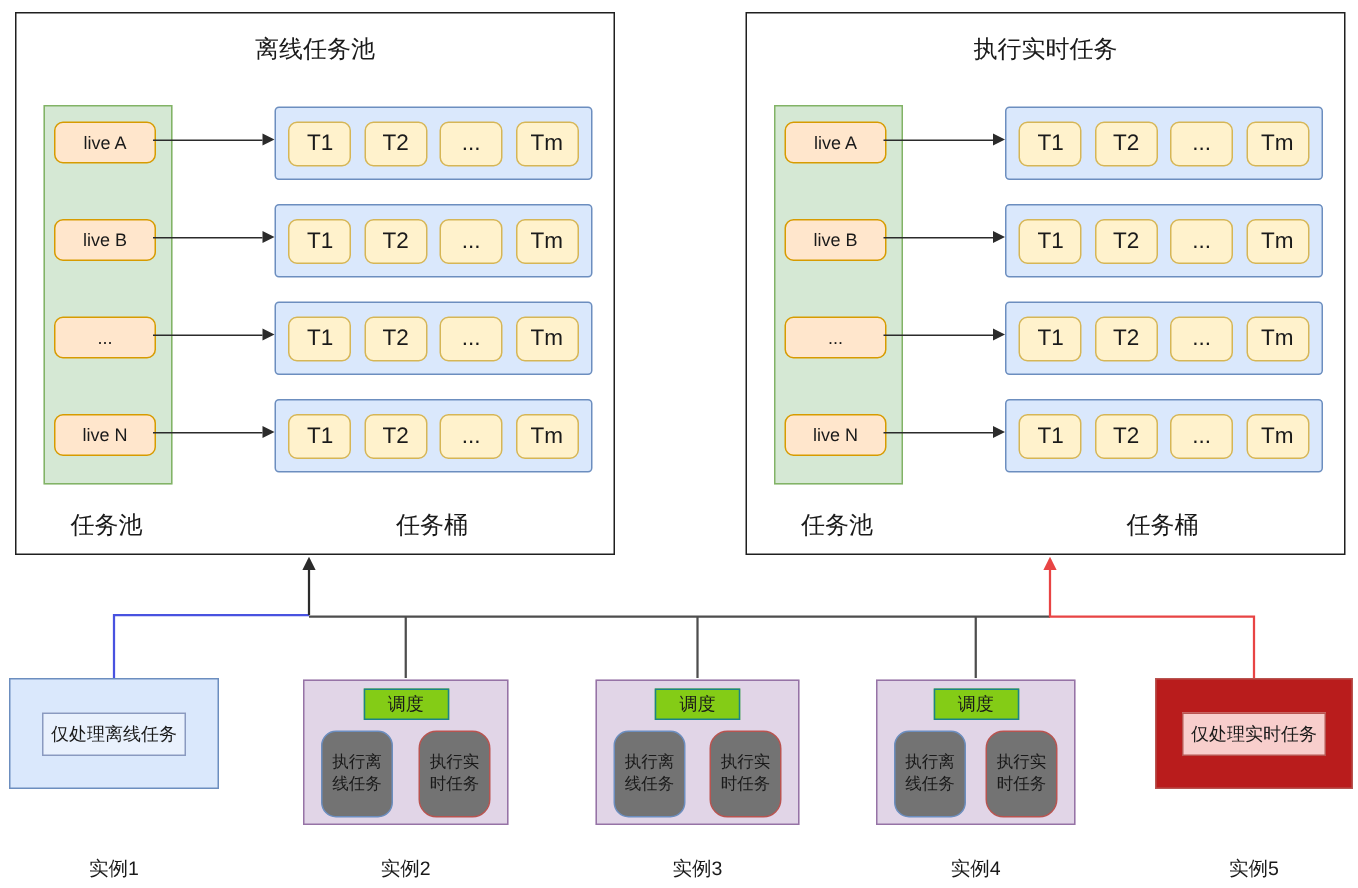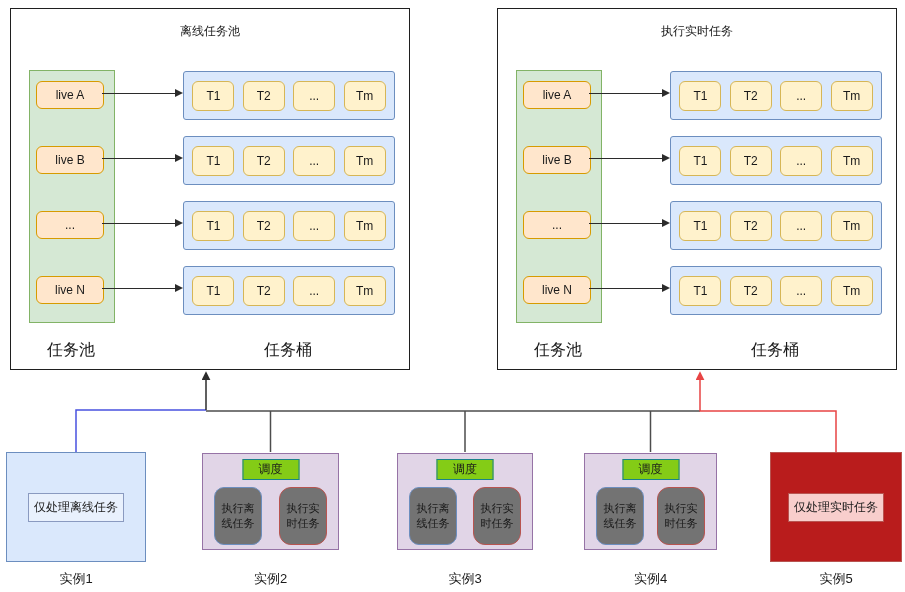--- a/index.html
+++ b/index.html
@@ -2,37 +2,37 @@
 <html><head>
 <meta charset="utf-8">
 <style>
   html,body{margin:0;padding:0;background:#fff;}
   #canvas{position:relative;width:905px;height:592px;background:#ffffff;
           font-family:"Liberation Sans","DejaVu Sans",sans-serif;color:#1a1a1a;overflow:hidden;}
   #connector-svg{position:absolute;left:0;top:0;}
 
   
   .pool{position:absolute;top:8px;width:398px;height:360px;background:#fff;border:1.5px solid #1f1f1f;}
-  .pool-title{position:absolute;top:14px;left:0;width:100%;text-align:center;font-size:12px;}
+  .pool-title{position:absolute;top:14px;left:0;width:100%;text-align:center;font-size:16px;}
   .live-col{position:absolute;left:18px;top:61px;width:84px;height:251px;background:#d5e8d4;border:1px solid #82b366;}
   .live-chip{position:absolute;left:25px;width:66px;height:26px;background:#ffe6cc;border:1px solid #d79b00;
              border-radius:6px;display:flex;align-items:center;justify-content:center;font-size:12px;}
   .bucket-row{position:absolute;left:172px;width:210px;height:47px;background:#dae8fc;border:1px solid #6c8ebf;
               border-radius:3px;display:flex;align-items:center;justify-content:space-evenly;}
   .task-chip{width:40px;height:28px;background:#fff2cc;border:1px solid #d6b656;border-radius:6px;
-             display:flex;align-items:center;justify-content:center;font-size:12px;}
+             display:flex;align-items:center;justify-content:center;font-size:15px;}
   .h-arrow{position:absolute;left:91px;width:73px;height:0;border-top:1.5px solid #2b2b2b;}
   .h-arrow::after{content:"";position:absolute;right:-8px;top:-5.5px;width:0;height:0;
                   border-left:8px solid #2b2b2b;border-top:4.5px solid transparent;border-bottom:4.5px solid transparent;}
   .col-label{position:absolute;top:331px;font-size:16px;text-align:center;}
   .pool-col-label{left:18px;width:84px;}
   .bucket-col-label{left:172px;width:210px;}
 
   
-  .instance{position:absolute;top:452px;height:110px;box-sizing:border-box;}
+  .instance{position:absolute;top:452px;height:74px;box-sizing:border-box;}
   .inst-offline{background:#dae8fc;border:1px solid #6c8ebf;display:flex;align-items:center;justify-content:center;}
   .inst-realtime{background:#b91c1c;border:1px solid #b85450;display:flex;align-items:center;justify-content:center;}
   .inner-label{width:94px;height:27px;display:flex;align-items:center;justify-content:center;
                font-size:12px;white-space:nowrap;}
   .inst-offline .inner-label{background:#e9f1fd;border:1px solid #8a9ac0;}
   .inst-realtime .inner-label{background:#f8cecc;border:1px solid #b85450;}
   .inst-hybrid{top:453px;height:97px;background:#e1d5e7;border:1px solid #9673a6;}
   .sched-box{position:absolute;top:5px;left:50%;transform:translateX(-50%);width:55px;height:19px;
              background:#84cc16;border:1px solid #1b8289;display:flex;align-items:center;justify-content:center;font-size:12px;}
   .task-row{position:absolute;top:33px;left:0;width:100%;display:flex;justify-content:space-between;

